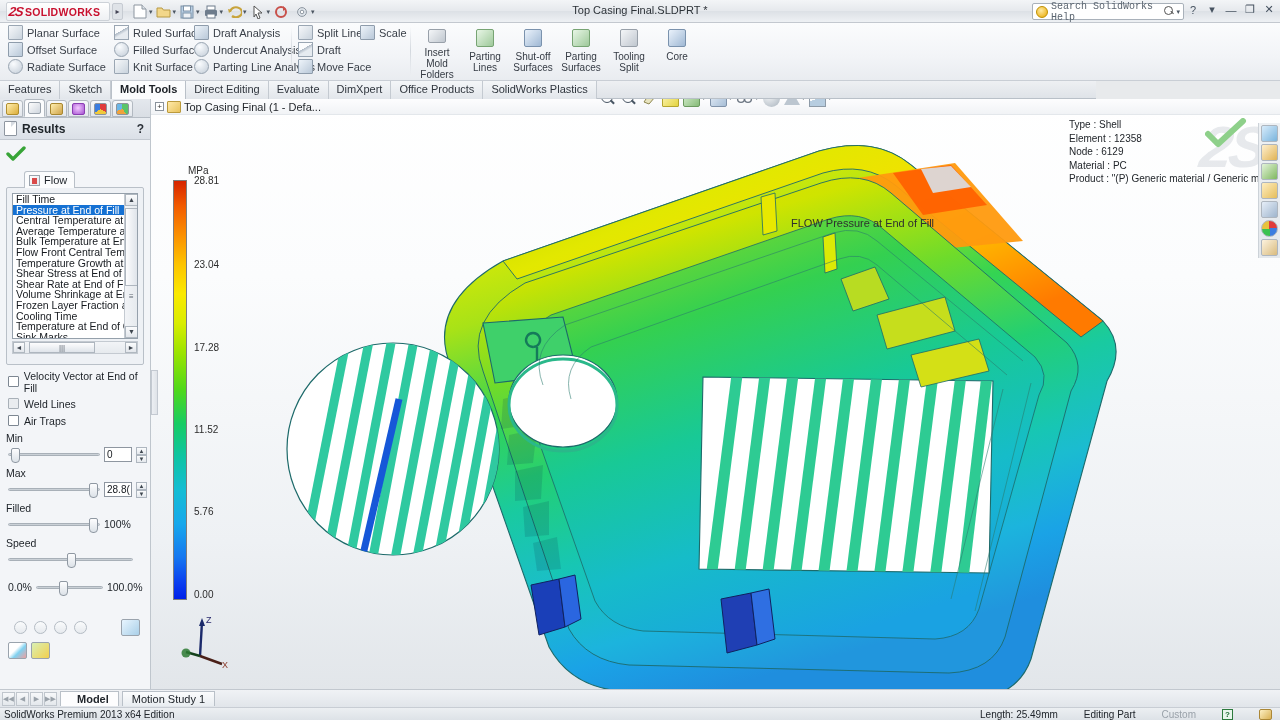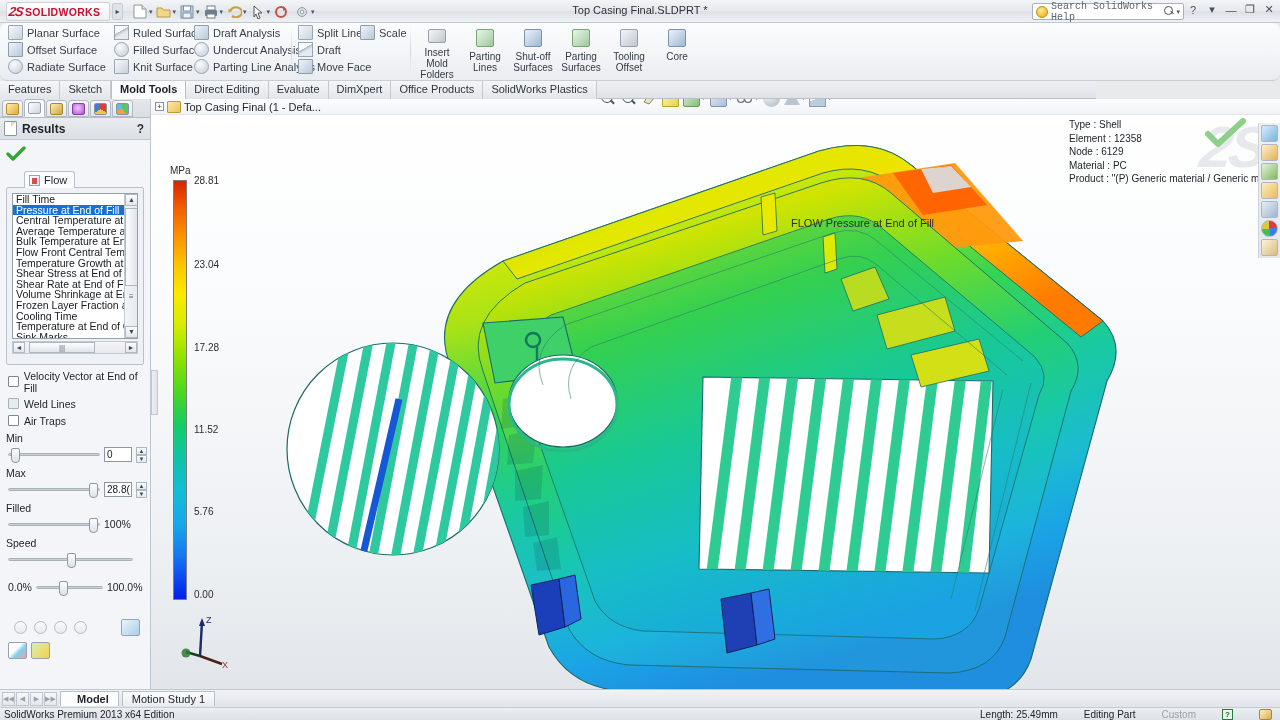--- a/index.html
+++ b/index.html
@@ -52,21 +52,20 @@
   .hs-mag::before{content:'';position:absolute;left:0;top:0;width:7px;height:7px;border:1.4px solid #555;border-radius:50%;}
   .hs-mag::after{content:'';position:absolute;left:6px;top:6px;width:4px;height:1.4px;background:#555;transform:rotate(45deg);}
   .tb-right { position:absolute; right:4px; top:3px; display:flex; align-items:center; gap:5px; }
   .tb-ic { font-size:11px; color:#465260; width:14px; text-align:center; }
 
   
   .ribbon {
     position:absolute; left:0; top:23px; width:1280px; height:58px;
     background:linear-gradient(to bottom,#fbfcfd 0%, #f2f4f7 60%, #e9ecf0 100%);
     border-bottom:1px solid #c9ced5;
-    border-radius:7px;
   }
   .rgroup { position:absolute; top:1px; height:56px; }
   .rsep { position:absolute; top:4px; width:1px; height:48px;
           background:linear-gradient(to bottom,rgba(0,0,0,0),#d3d8de,rgba(0,0,0,0)); }
   .ritem { display:flex; align-items:center; height:17px; gap:4px; padding-left:2px; }
   .ritem .lbl { font-size:11px; color:#3a4049; white-space:nowrap; }
   .ricon { width:15px; height:15px; flex:0 0 15px; position:relative; }
   .ricon.sq { background:linear-gradient(135deg,#f6f8fa,#c9d3dd); border:1px solid #9aa6b3; border-radius:1px; }
   .ricon.sq2 { background:linear-gradient(135deg,#eef4fa,#b9c8d8); border:1px solid #8e9cab; border-radius:1px; }
   .ricon.cir { background:radial-gradient(circle at 35% 30%,#fafcfe,#c2ccd7); border:1px solid #98a4b1; border-radius:50%; }
@@ -164,21 +163,21 @@
   .rb.d{background:linear-gradient(135deg,#ffeec0,#e5bd5b);}
   .rb.e{background:linear-gradient(135deg,#e6eef8,#9fb5cd);}
   .rb.f{background:conic-gradient(#e03b3b 0 25%, #3b7de0 0 50%, #3bc24f 0 75%, #e8c23b 0 100%); border-radius:50%;}
   .rb.g{background:linear-gradient(135deg,#fdf3df,#d9bb7e);}
 
   
   .triad { position:absolute; left:178px; top:612px; width:56px; height:58px; z-index:25; }
 
   
   .legend { position:absolute; left:170px; top:165px; z-index:26; }
-  .legend .unit { font-size:10px; color:#2c2c2c; margin-left:0; }
+  .legend .unit { font-size:10px; color:#2c2c2c; margin-left:18px; }
   .legend .bar {
     width:14px; height:420px; margin-top:4px; margin-left:3px;
     border:1px solid #7d7d7d;
     background:linear-gradient(to bottom,
       #d62400 0%, #f25b00 6%, #fb9000 13%, #fdc400 20%,
       #fbe900 27%, #d9ed00 34%, #9ce400 41%, #4fd81a 50%,
       #17cc63 58%, #0ec4a3 66%, #14bdd4 74%, #17a8ec 82%,
       #1577f0 90%, #0b3ff0 96%, #0020e8 100%);
   }
   .legend .ticks { position:absolute; left:24px; top:10px; width:40px; height:424px; }
@@ -509,21 +508,21 @@
             <span class="b1"></span>
           </span>
         <span class="biglbl">Parting</span>
         <span class="biglbl">Surfaces</span>
       </div>
       <div class="bigitem">
         <span class="bigicon gray">
             <span class="b1"></span>
           </span>
         <span class="biglbl">Tooling</span>
-        <span class="biglbl">Offset</span>
+        <span class="biglbl">Split</span>
       </div>
       <div class="bigitem">
         <span class="bigicon blue">
             <span class="b1"></span>
           </span>
         <span class="biglbl">Core</span>
       </div>
     </div>
   </div>
 

